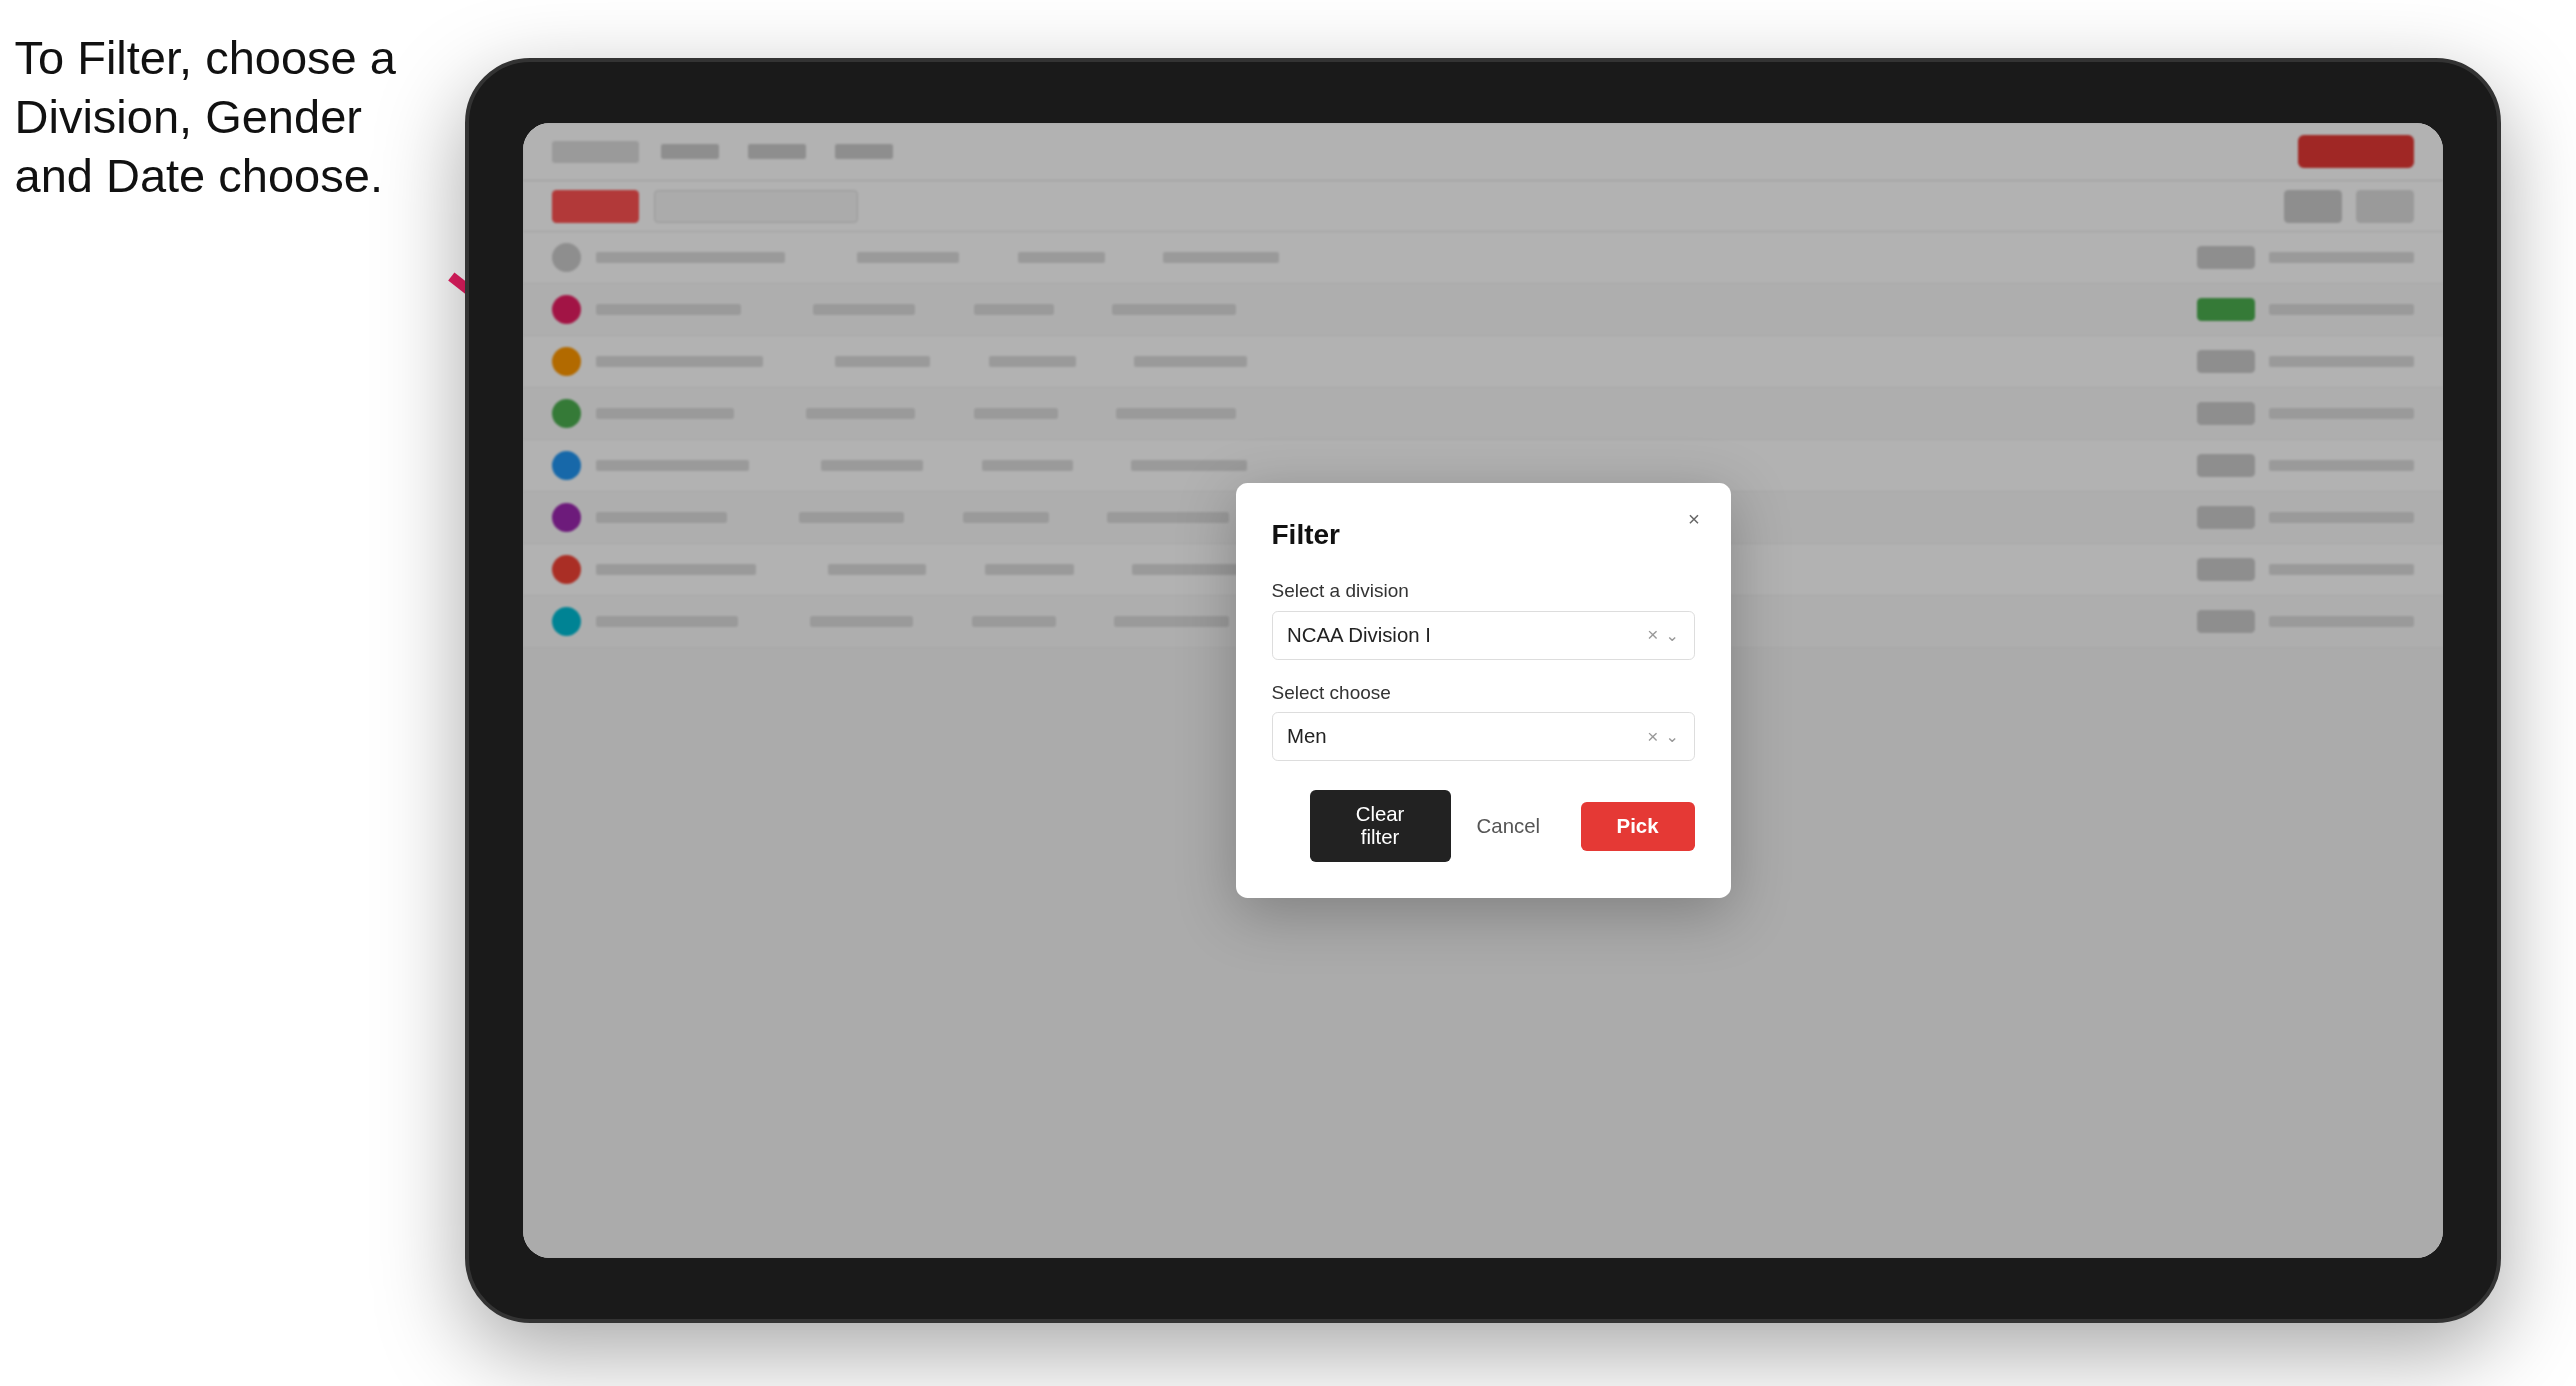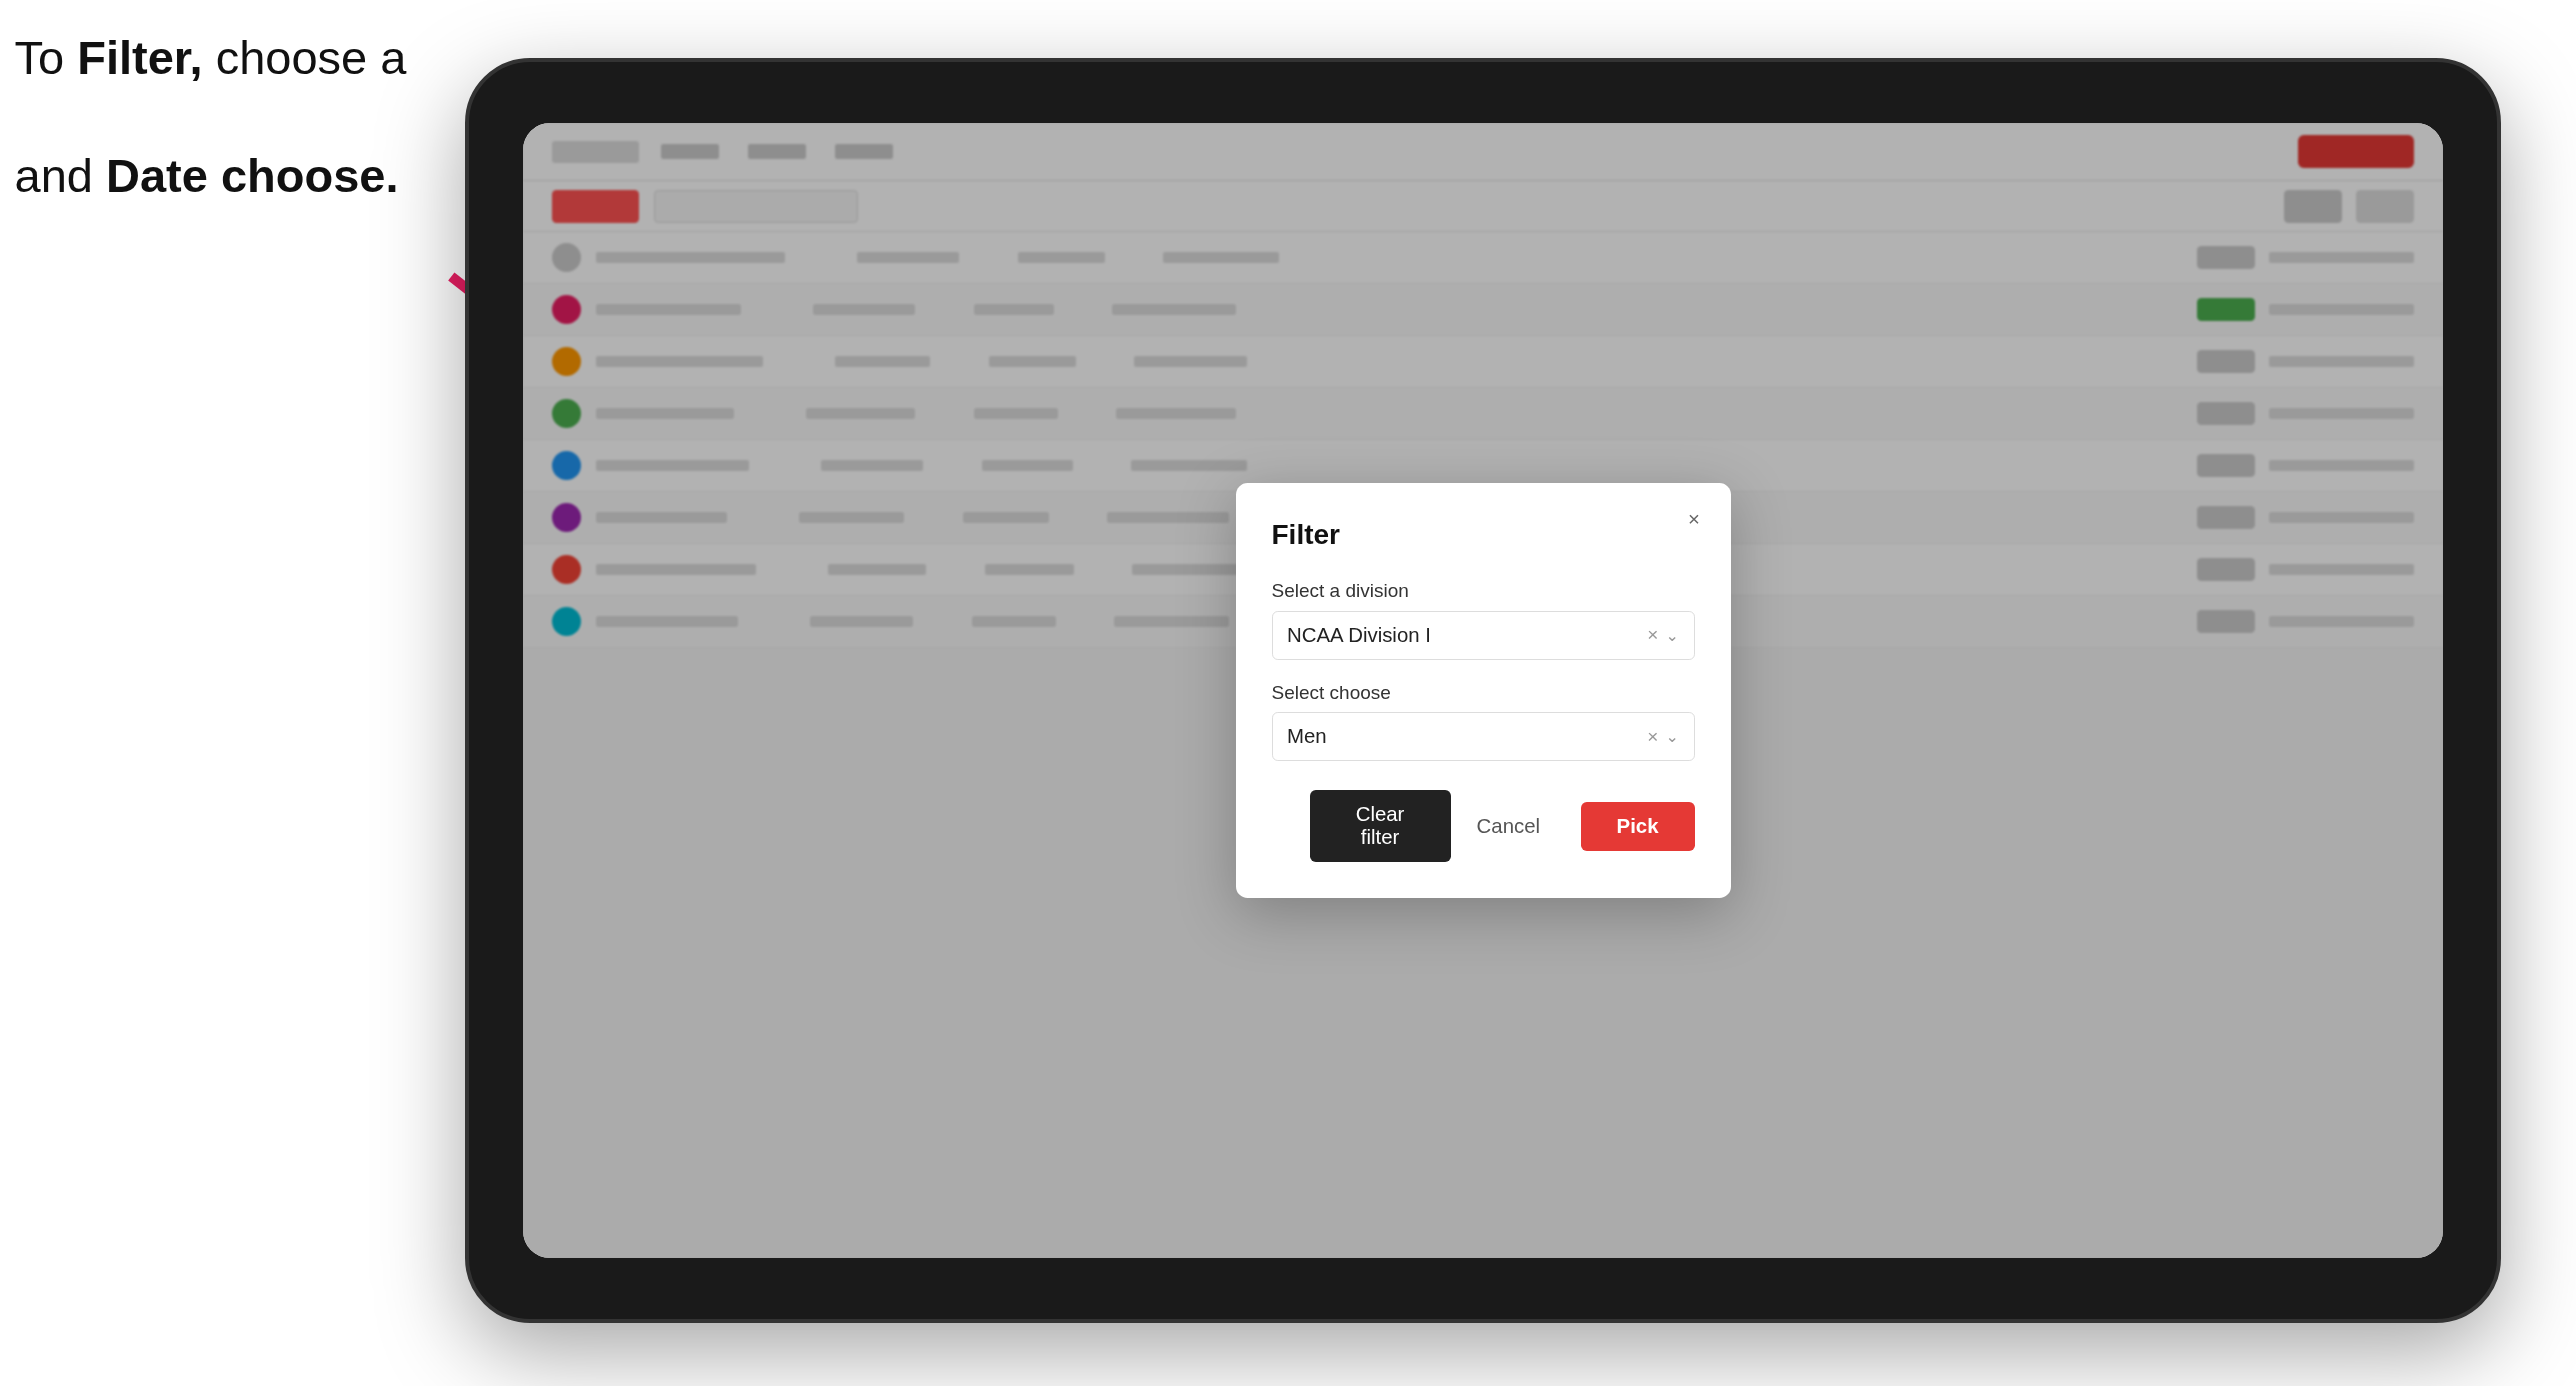--- a/index.html
+++ b/index.html
@@ -18,21 +18,21 @@
       position: absolute;
       left: 14.5px;
       top: 29px;
       width: 422px;
       font-size: 47px;
       line-height: 1.25;
       color: #111;
     }
 
     .instruction-text strong {
-      font-weight: 700;
+      font-weight: 400;
     }
 
     
     .arrow-svg {
       position: absolute;
       left: 364px;
       top: 233px;
       width: 509px;
       height: 378px;
       pointer-events: none;
@@ -376,21 +376,21 @@
     .bg-row-5 { background: #2196f3; }
     .bg-row-6 { background: #9c27b0; }
     .bg-row-7 { background: #f44336; }
     .bg-row-8 { background: #00bcd4; }
   </style>
 </head>
 <body>
 
 <div class="instruction-text">
   <span>To <strong>Filter,</strong> choose a</span><br>
-  <br>
+  <strong>Division, Gender</strong><br>
   <span>and <strong>Date choose.</strong></span><br>
 </div>
 
 <svg class="arrow-svg" viewBox="0 0 700 520" xmlns="http://www.w3.org/2000/svg">
   <defs>
     <marker id="arrowhead" markerWidth="10" markerHeight="7" refX="10" refY="3.5" orient="auto">
       <polygon points="0 0, 10 3.5, 0 7" fill="#e91e63"></polygon>
     </marker>
   </defs>
   <line x1="120" y1="60" x2="580" y2="420" stroke="#e91e63" stroke-width="14" marker-end="url(#arrowhead)"></line>

